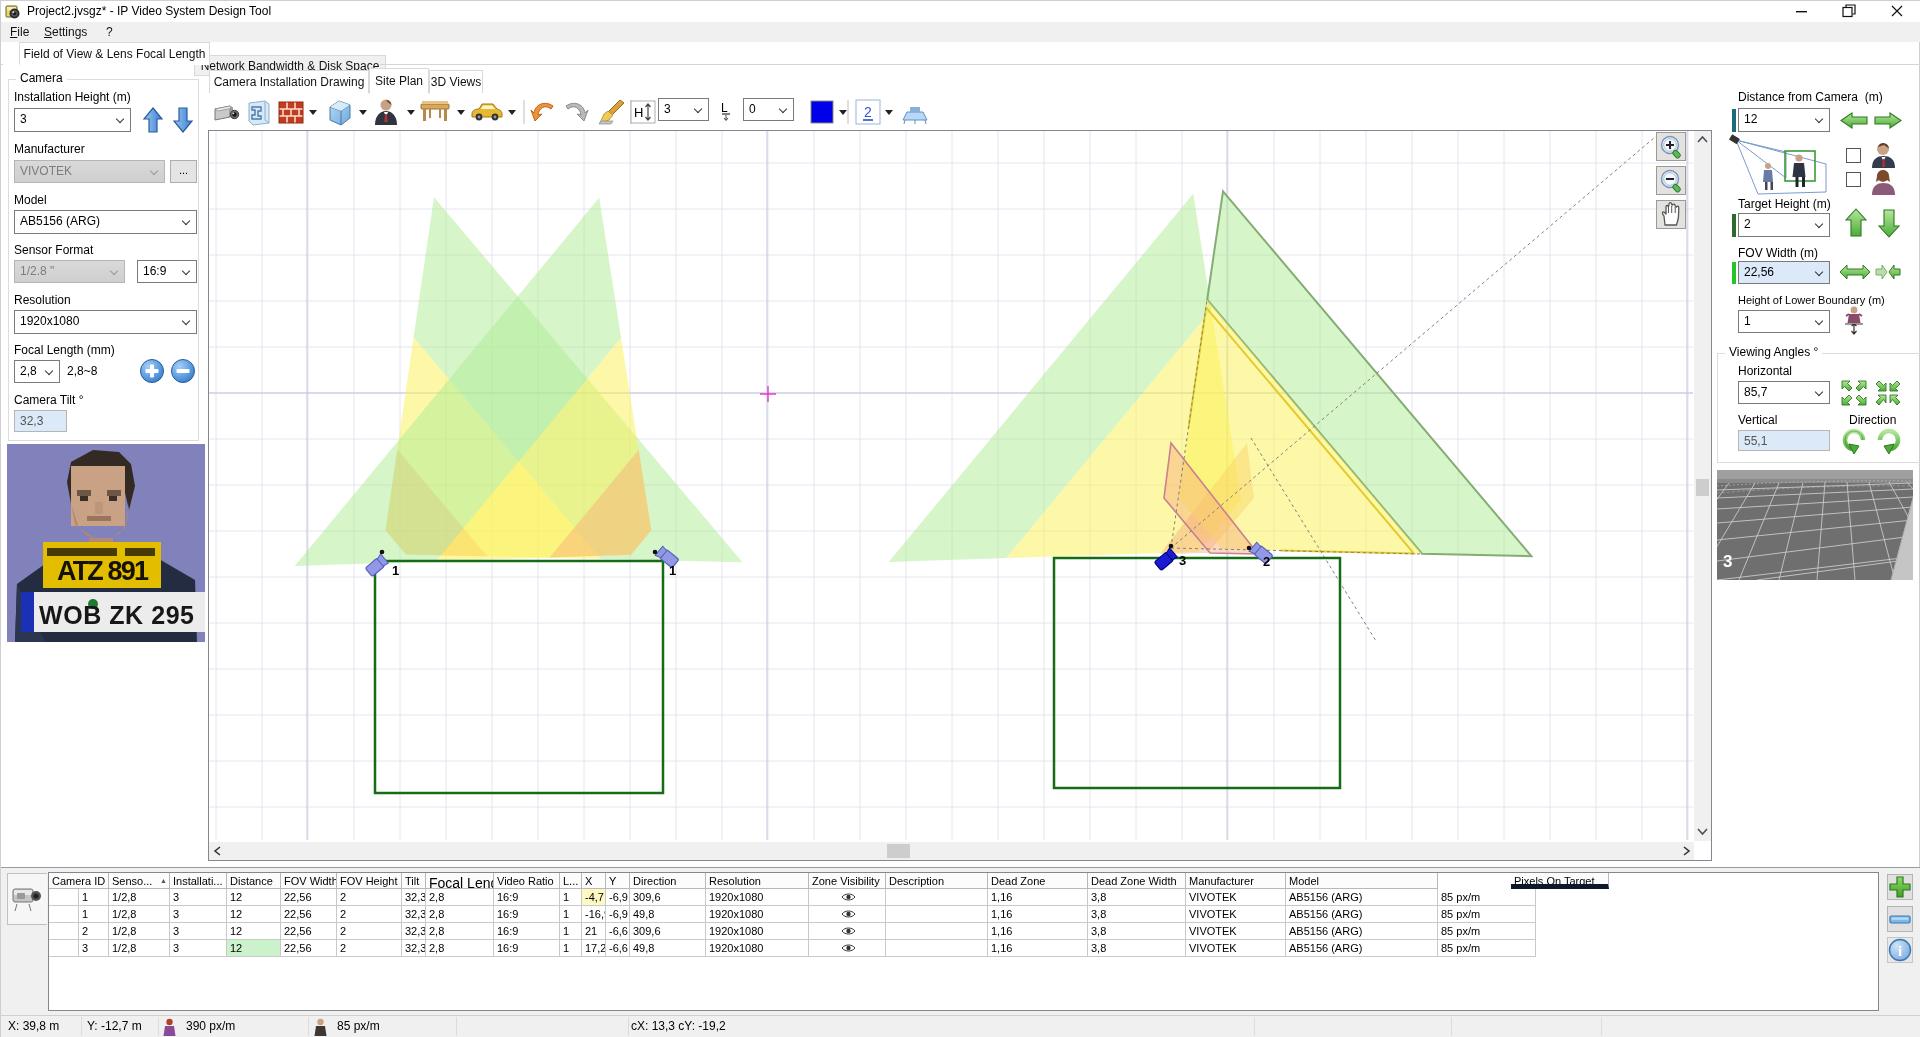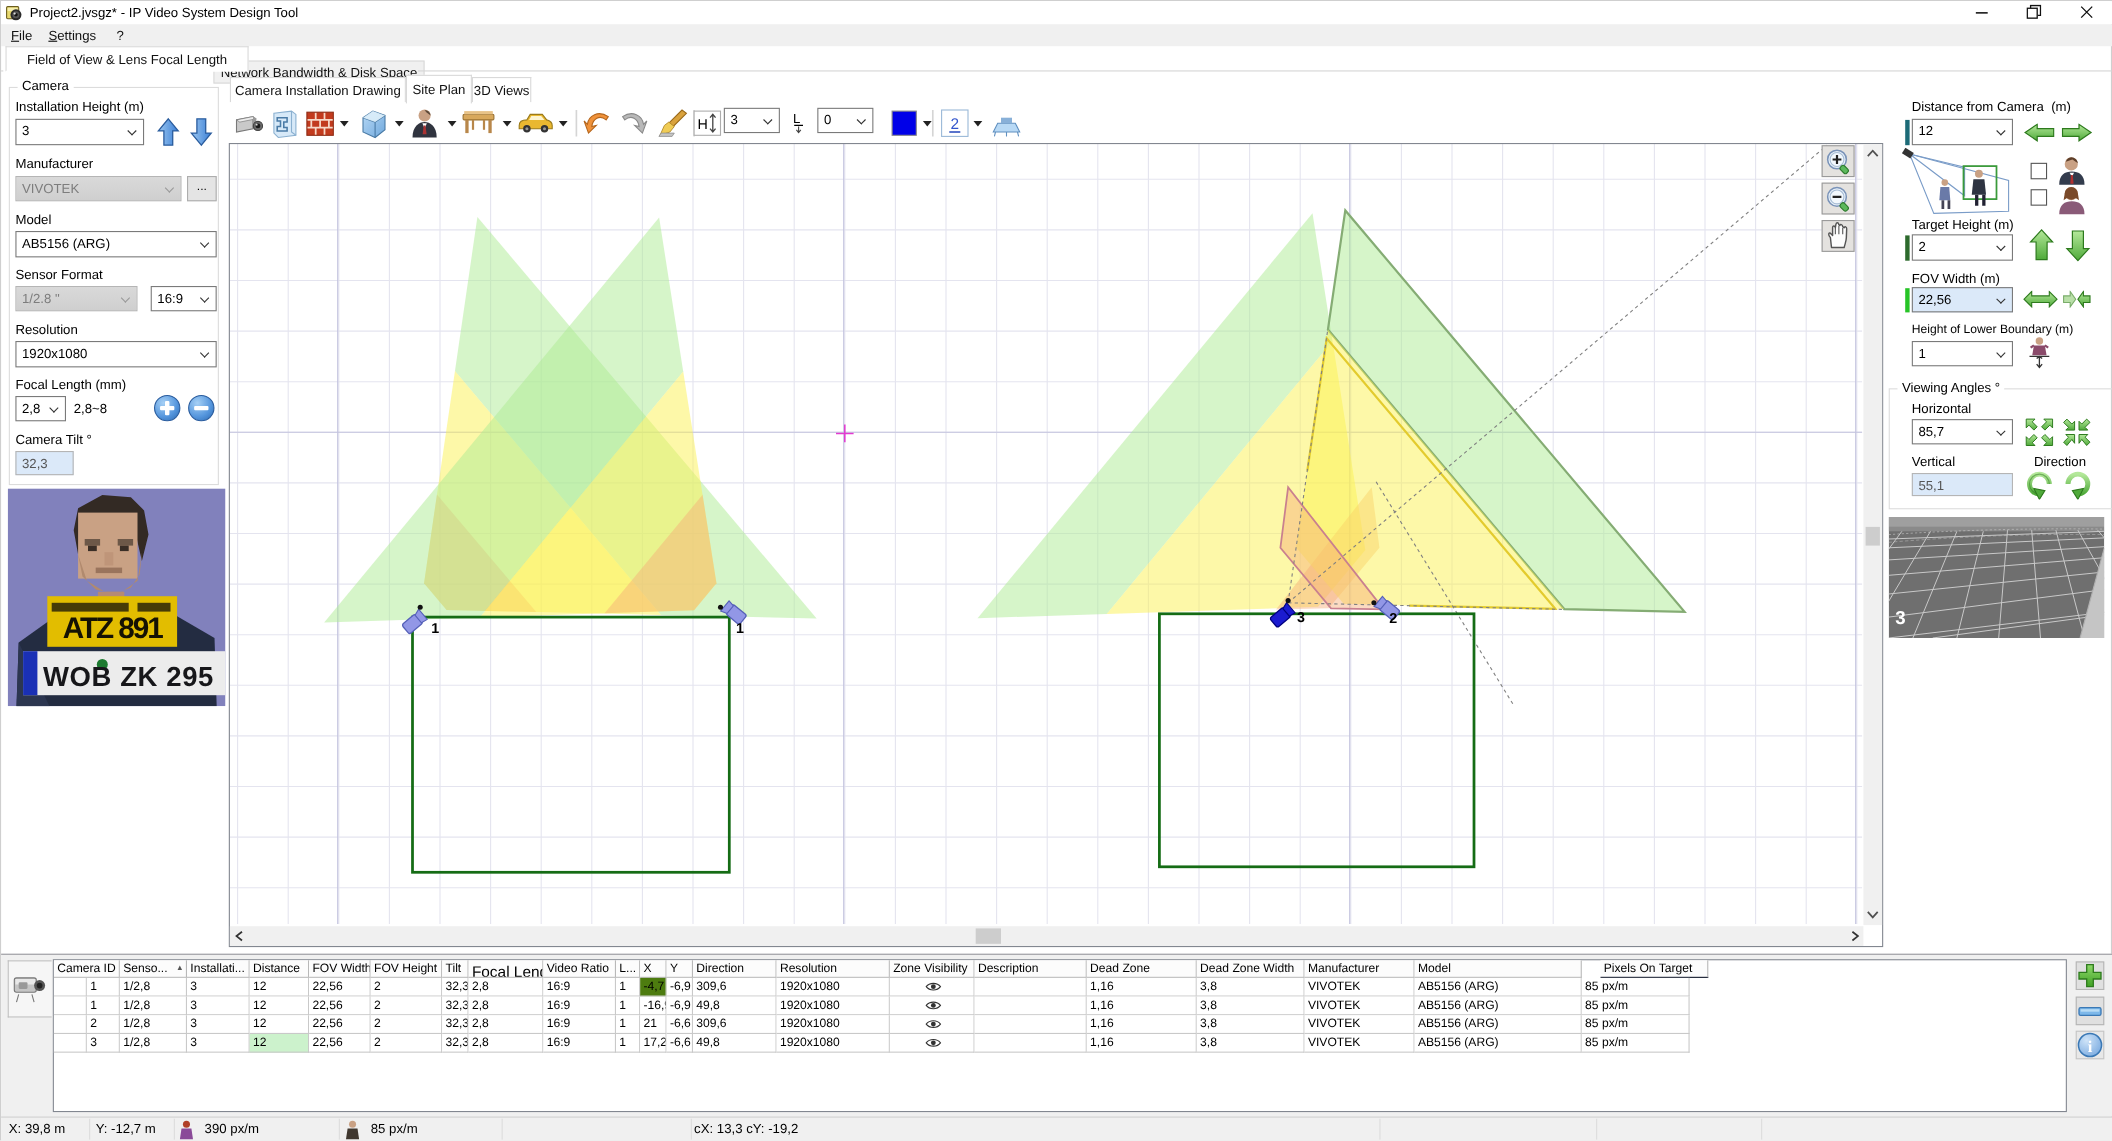--- a/index.html
+++ b/index.html
@@ -46,21 +46,21 @@
       </svg>
  <svg class="abs" style="left:1889px;top:3px" width="14" height="14">
         <path d="M2 2 L12 12 M12 2 L2 12" stroke="#111" stroke-width="1.2"></path>
       </svg>
 </div>
 <div id="menubar">
  <span style="left:9px"><u>F</u>ile</span>
  <span style="left:43px"><u>S</u>ettings</span>
  <span style="left:105px">?</span>
 </div>
-<div class="tab active" style="left:4px;top:41px;width:221px;height:23px;line-height:22px">Field of View &amp; Lens Focal Length</div>
+<div class="tab active" style="left:18px;top:41px;width:191px;height:23px;line-height:22px">Field of View &amp; Lens Focal Length</div>
 <div class="tab" style="left:193px;top:54px;width:192px;height:21px;line-height:20px">Network Bandwidth &amp; Disk Space</div>
 <div class="hline" style="left:0;top:63px;width:2px"></div>
 <div class="hline" style="left:379px;top:63px;width:1541px"></div>
 <div class="gbox" style="left:7px;top:78px;width:191px;height:362px">
       <span class="cap">Camera</span>
     </div>
 <span class="lbl" style="left:13px;top:89px">Installation Height (m)</span>
 <div class="combo" style="left:13px;top:107px;width:117px;height:24px">3<span class="chev"></span></div>
 <svg class="abs" style="left:141px;top:105px" width="22" height="28" viewBox="0 0 22 28">
       <defs>
@@ -549,33 +549,33 @@
     <div class="abs" style="left:581px;top:872px;width:24px;height:16px;border-right:1px solid #b8b8b8;border-bottom:1px solid #b8b8b8;background:#fcfcfc;font-size:11px;padding:2px 0 0 3px;white-space:nowrap;overflow:hidden">X</div>
     <div class="abs" style="left:605px;top:872px;width:24px;height:16px;border-right:1px solid #b8b8b8;border-bottom:1px solid #b8b8b8;background:#fcfcfc;font-size:11px;padding:2px 0 0 3px;white-space:nowrap;overflow:hidden">Y</div>
     <div class="abs" style="left:629px;top:872px;width:76px;height:16px;border-right:1px solid #b8b8b8;border-bottom:1px solid #b8b8b8;background:#fcfcfc;font-size:11px;padding:2px 0 0 3px;white-space:nowrap;overflow:hidden">Direction</div>
     <div class="abs" style="left:705px;top:872px;width:103px;height:16px;border-right:1px solid #b8b8b8;border-bottom:1px solid #b8b8b8;background:#fcfcfc;font-size:11px;padding:2px 0 0 3px;white-space:nowrap;overflow:hidden">Resolution</div>
     <div class="abs" style="left:808px;top:872px;width:77px;height:16px;border-right:1px solid #b8b8b8;border-bottom:1px solid #b8b8b8;background:#fcfcfc;font-size:11px;padding:2px 0 0 3px;white-space:nowrap;overflow:hidden">Zone Visibility</div>
     <div class="abs" style="left:885px;top:872px;width:102px;height:16px;border-right:1px solid #b8b8b8;border-bottom:1px solid #b8b8b8;background:#fcfcfc;font-size:11px;padding:2px 0 0 3px;white-space:nowrap;overflow:hidden">Description</div>
     <div class="abs" style="left:987px;top:872px;width:100px;height:16px;border-right:1px solid #b8b8b8;border-bottom:1px solid #b8b8b8;background:#fcfcfc;font-size:11px;padding:2px 0 0 3px;white-space:nowrap;overflow:hidden">Dead Zone</div>
     <div class="abs" style="left:1087px;top:872px;width:98px;height:16px;border-right:1px solid #b8b8b8;border-bottom:1px solid #b8b8b8;background:#fcfcfc;font-size:11px;padding:2px 0 0 3px;white-space:nowrap;overflow:hidden">Dead Zone Width</div>
     <div class="abs" style="left:1185px;top:872px;width:100px;height:16px;border-right:1px solid #b8b8b8;border-bottom:1px solid #b8b8b8;background:#fcfcfc;font-size:11px;padding:2px 0 0 3px;white-space:nowrap;overflow:hidden">Manufacturer</div>
     <div class="abs" style="left:1285px;top:872px;width:152px;height:16px;border-right:1px solid #b8b8b8;border-bottom:1px solid #b8b8b8;background:#fcfcfc;font-size:11px;padding:2px 0 0 3px;white-space:nowrap;overflow:hidden">Model</div>
-    <div class="abs" style="left:1454px;top:872px;width:98px;height:16px;border-right:1px solid #b8b8b8;border-bottom:1px solid #0f172a;background:#fcfcfc;font-size:11px;padding:2px 0 0 3px;white-space:nowrap;overflow:hidden">Pixels On Target</div>
+    <div class="abs" style="left:1510px;top:872px;width:98px;height:16px;border-right:1px solid #b8b8b8;border-bottom:5px solid #0f172a;background:#fcfcfc;font-size:11px;padding:2px 0 0 3px;white-space:nowrap;overflow:hidden">Pixels On Target</div>
     <div class="abs" style="left:48px;top:888px;width:30px;height:17px;border-right:1px solid #c9c9c9;border-bottom:1px solid #c9c9c9;background:#fff;font-size:11px;padding:2px 0 0 3px;white-space:nowrap;overflow:hidden"></div>
     <div class="abs" style="left:78px;top:888px;width:30px;height:17px;border-right:1px solid #c9c9c9;border-bottom:1px solid #c9c9c9;background:#fff;font-size:11px;padding:2px 0 0 3px;white-space:nowrap;overflow:hidden">1</div>
     <div class="abs" style="left:108px;top:888px;width:61px;height:17px;border-right:1px solid #c9c9c9;border-bottom:1px solid #c9c9c9;background:#fff;font-size:11px;padding:2px 0 0 3px;white-space:nowrap;overflow:hidden">1/2,8</div>
     <div class="abs" style="left:169px;top:888px;width:57px;height:17px;border-right:1px solid #c9c9c9;border-bottom:1px solid #c9c9c9;background:#fff;font-size:11px;padding:2px 0 0 3px;white-space:nowrap;overflow:hidden">3</div>
     <div class="abs" style="left:226px;top:888px;width:54px;height:17px;border-right:1px solid #c9c9c9;border-bottom:1px solid #c9c9c9;background:#fff;font-size:11px;padding:2px 0 0 3px;white-space:nowrap;overflow:hidden">12</div>
     <div class="abs" style="left:280px;top:888px;width:56px;height:17px;border-right:1px solid #c9c9c9;border-bottom:1px solid #c9c9c9;background:#fff;font-size:11px;padding:2px 0 0 3px;white-space:nowrap;overflow:hidden">22,56</div>
     <div class="abs" style="left:336px;top:888px;width:65px;height:17px;border-right:1px solid #c9c9c9;border-bottom:1px solid #c9c9c9;background:#fff;font-size:11px;padding:2px 0 0 3px;white-space:nowrap;overflow:hidden">2</div>
     <div class="abs" style="left:401px;top:888px;width:24px;height:17px;border-right:1px solid #c9c9c9;border-bottom:1px solid #c9c9c9;background:#fff;font-size:11px;padding:2px 0 0 3px;white-space:nowrap;overflow:hidden">32,3</div>
     <div class="abs" style="left:425px;top:888px;width:68px;height:17px;border-right:1px solid #c9c9c9;border-bottom:1px solid #c9c9c9;background:#fff;font-size:11px;padding:2px 0 0 3px;white-space:nowrap;overflow:hidden">2,8</div>
     <div class="abs" style="left:493px;top:888px;width:66px;height:17px;border-right:1px solid #c9c9c9;border-bottom:1px solid #c9c9c9;background:#fff;font-size:11px;padding:2px 0 0 3px;white-space:nowrap;overflow:hidden">16:9</div>
     <div class="abs" style="left:559px;top:888px;width:22px;height:17px;border-right:1px solid #c9c9c9;border-bottom:1px solid #c9c9c9;background:#fff;font-size:11px;padding:2px 0 0 3px;white-space:nowrap;overflow:hidden">1</div>
-    <div class="abs" style="left:581px;top:888px;width:24px;height:17px;border-right:1px solid #c9c9c9;border-bottom:1px solid #c9c9c9;background:#4d7c0f;font-size:11px;padding:2px 16px 0 3px;white-space:nowrap;overflow:hidden">-4,7</div>
+    <div class="abs" style="left:581px;top:888px;width:24px;height:17px;border-right:1px solid #c9c9c9;border-bottom:1px solid #c9c9c9;background:#fef9c3;font-size:11px;padding:2px 16px 0 3px;white-space:nowrap;overflow:hidden">-4,7</div>
     <div class="abs" style="left:605px;top:888px;width:24px;height:17px;border-right:1px solid #c9c9c9;border-bottom:1px solid #c9c9c9;background:#fff;font-size:11px;padding:2px 0 0 3px;white-space:nowrap;overflow:hidden">-6,9</div>
     <div class="abs" style="left:629px;top:888px;width:76px;height:17px;border-right:1px solid #c9c9c9;border-bottom:1px solid #c9c9c9;background:#fff;font-size:11px;padding:2px 0 0 3px;white-space:nowrap;overflow:hidden">309,6</div>
     <div class="abs" style="left:705px;top:888px;width:103px;height:17px;border-right:1px solid #c9c9c9;border-bottom:1px solid #c9c9c9;background:#fff;font-size:11px;padding:2px 0 0 3px;white-space:nowrap;overflow:hidden">1920x1080</div>
     <div class="abs" style="left:808px;top:888px;width:77px;height:17px;border-right:1px solid #c9c9c9;border-bottom:1px solid #c9c9c9;background:#fff;font-size:11px;padding:2px 0 0 3px;white-space:nowrap;overflow:hidden">
       <svg width="15" height="10" viewBox="0 0 15 10" style="display:block;margin:1px auto">
         <path d="M1 5 C4 1 11 1 14 5 C11 9 4 9 1 5 Z" fill="none" stroke="#333" stroke-width="1"></path>
         <circle cx="7.5" cy="5" r="2.2" fill="#333"></circle>
       </svg>
     </div>
     <div class="abs" style="left:885px;top:888px;width:102px;height:17px;border-right:1px solid #c9c9c9;border-bottom:1px solid #c9c9c9;background:#fff;font-size:11px;padding:2px 0 0 3px;white-space:nowrap;overflow:hidden"></div>

